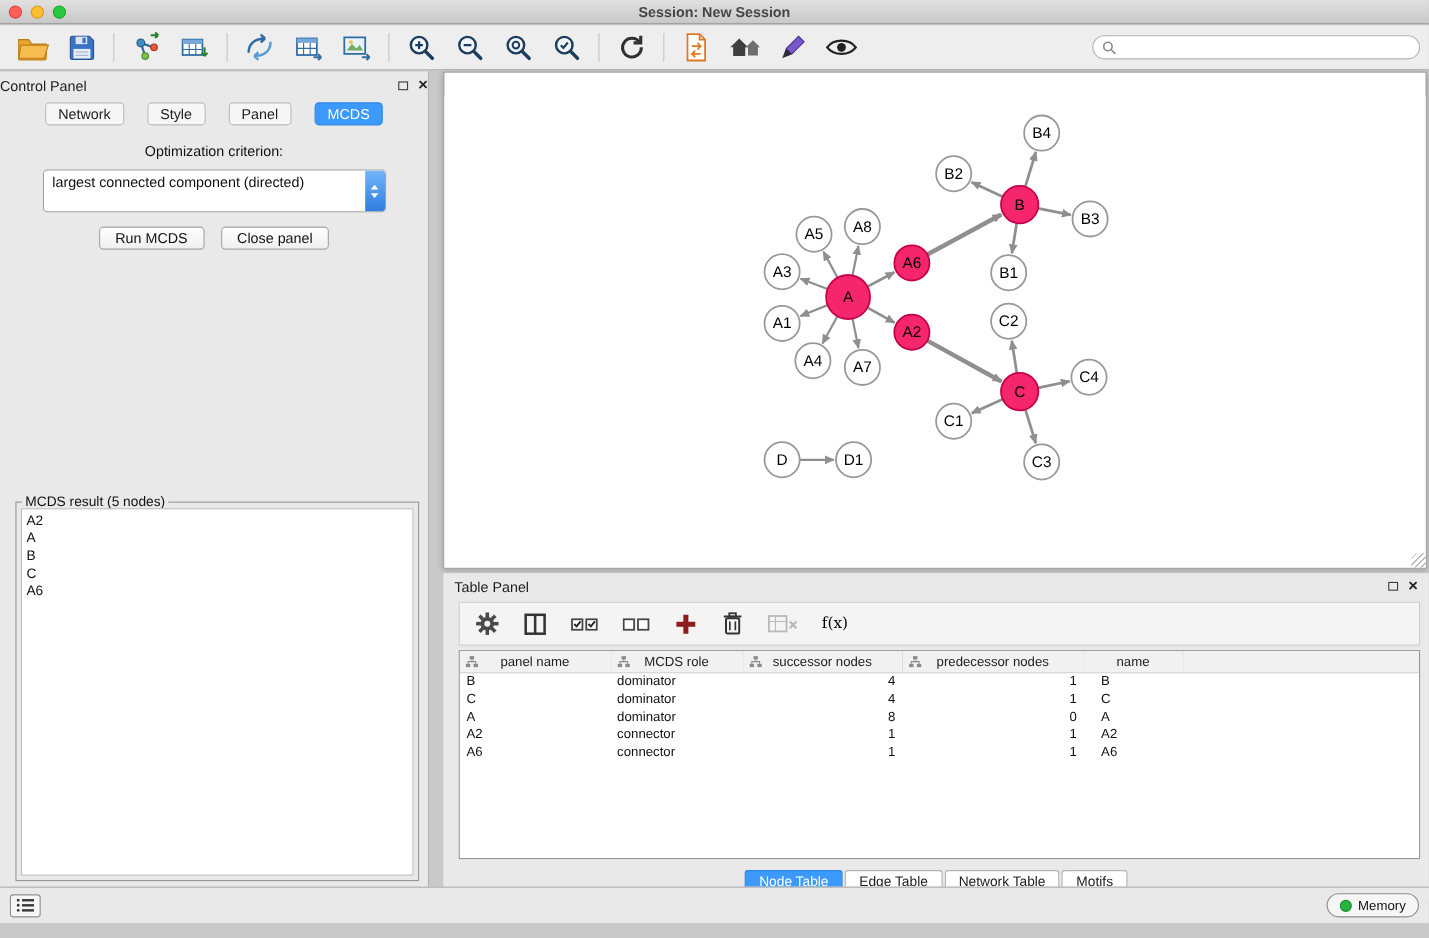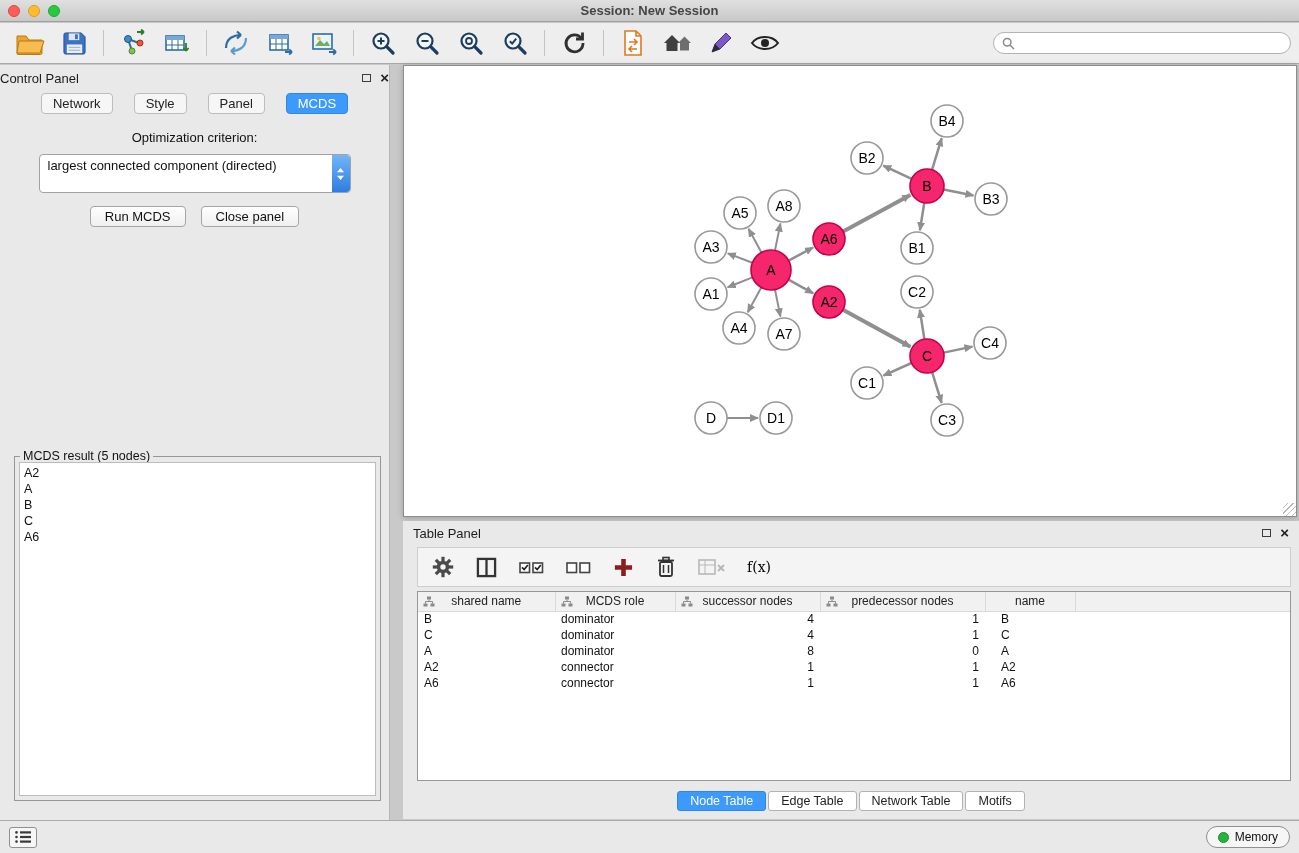--- a/index.html
+++ b/index.html
@@ -69,21 +69,21 @@
   .node-table th.fillcol{border-right:none}
   .th-icon{position:absolute;left:5px;top:4px}
   .node-table td{height:16px;padding:0 6px;overflow:hidden;white-space:nowrap}
   .node-table td.a-r{text-align:right}
   .node-table td.col4{padding-left:16px}
   .tp-tabs{position:absolute;left:0;right:0;bottom:8px;display:flex;justify-content:center;gap:2px}
   .tp-tab{font-size:12.5px;padding:2px 12px;background:#fff;border:1px solid #b2b2b2;border-radius:3px;color:#222}
   .tp-tab.active{background:#3b9afc;border-color:#2e86e6;color:#fff}
 
   
-  .statusbar{position:absolute;left:0;bottom:0;right:0;height:33px;background:#e9e9e9;border-top:1px solid #ababab;display:flex;align-items:center;padding:0 9px}
+  .statusbar{position:absolute;left:0;bottom:14px;right:0;height:33px;background:#e9e9e9;border-top:1px solid #ababab;display:flex;align-items:center;padding:0 9px}
   .status-list-btn{width:28px;height:21px;border:1px solid #8f8f8f;border-radius:3px;background:#f6f6f6;display:flex;align-items:center;justify-content:center}
   .memory-btn{margin-left:auto;height:22px;border:1px solid #8f8f8f;border-radius:11px;background:#f6f6f6;display:flex;align-items:center;gap:6px;padding:0 11px;font-size:12px;color:#111}
   .mem-dot{width:11px;height:11px;border-radius:50%;background:#27b43e;border:1px solid #16912c}
 </style>
 </head>
 <body>
 
 <div class="app">
 
   <div class="titlebar">
@@ -466,21 +466,21 @@
                 <col style="width:90px">
                 <col>
             </colgroup>
             <thead>
               <tr>
                 <th><span class="th-icon"><svg width="12" height="11" viewBox="0 0 12 11">
                         <rect x="4" y="0.5" width="4" height="3" fill="#8a8a8a"></rect>
                         <rect x="0.5" y="7.5" width="4" height="3" fill="#8a8a8a"></rect>
                         <rect x="7.5" y="7.5" width="4" height="3" fill="#8a8a8a"></rect>
                         <path d="M6 3.5 v2 M2.5 7.5 v-2 h7 v2" stroke="#8a8a8a" fill="none"></path>
-                      </svg></span><span>shared name</span></th>
+                      </svg></span><span>panel name</span></th>
                 <th><span class="th-icon"><svg width="12" height="11" viewBox="0 0 12 11">
                         <rect x="4" y="0.5" width="4" height="3" fill="#8a8a8a"></rect>
                         <rect x="0.5" y="7.5" width="4" height="3" fill="#8a8a8a"></rect>
                         <rect x="7.5" y="7.5" width="4" height="3" fill="#8a8a8a"></rect>
                         <path d="M6 3.5 v2 M2.5 7.5 v-2 h7 v2" stroke="#8a8a8a" fill="none"></path>
                       </svg></span><span>MCDS role</span></th>
                 <th><span class="th-icon"><svg width="12" height="11" viewBox="0 0 12 11">
                         <rect x="4" y="0.5" width="4" height="3" fill="#8a8a8a"></rect>
                         <rect x="0.5" y="7.5" width="4" height="3" fill="#8a8a8a"></rect>
                         <rect x="7.5" y="7.5" width="4" height="3" fill="#8a8a8a"></rect>

